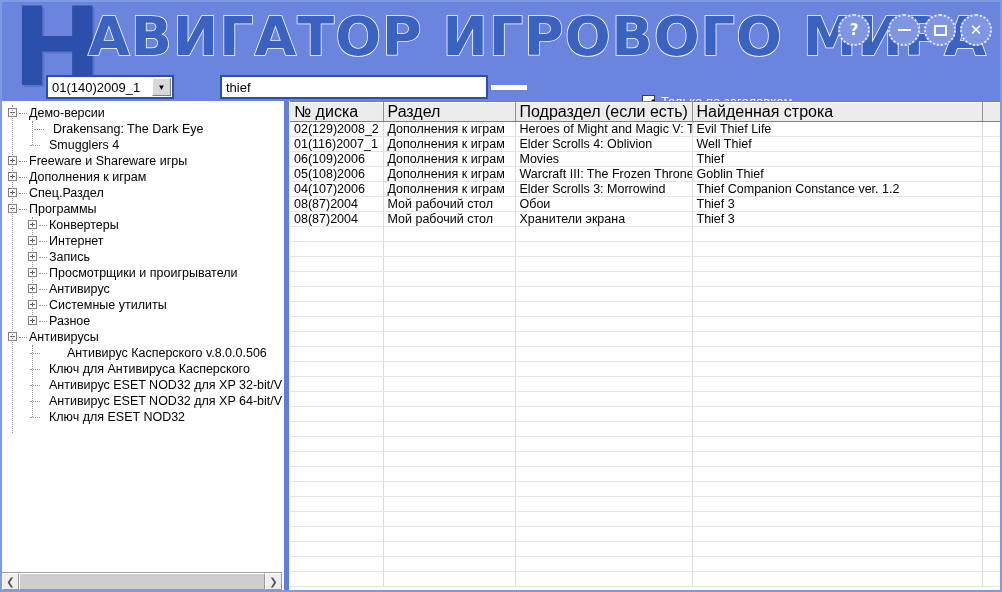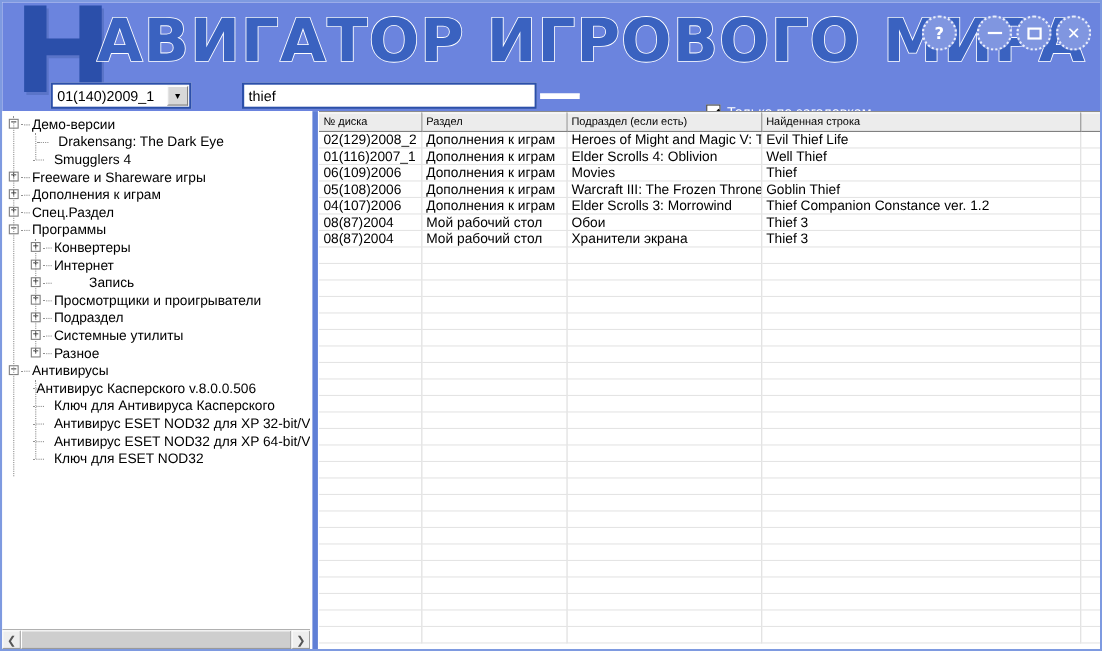--- a/index.html
+++ b/index.html
@@ -380,21 +380,21 @@
   }
   table.grid th {
     height: 17px;
     background: #ececec;
     border-right: 1px solid #909090;
     border-bottom: 1px solid #808080;
     border-top: 1px solid #ffffff;
     font-weight: normal;
     text-align: left;
     padding: 0 0 0 4px;
-    font-size: 10px;
+    font-size: 16px;
     color: #000000;
     white-space: nowrap;
     overflow: hidden;
     cursor: pointer;
     box-sizing: border-box;
   }
   table.grid td {
     height: 14px;
     border-right: 1px solid #dcdcdc;
     border-bottom: 1px solid #e4e4e4;
@@ -506,50 +506,50 @@
             <span class="tlabel" style="left: 47px;">Конвертеры</span>
           </div>
           <div class="tnode" style="top: 128px; position: absolute; left: 0px; width: 280px;">
             <span class="tbox" style="left: 26px;">+</span>
             <span class="hline" style="left: 37px; width: 8px;"></span>
             <span class="tlabel" style="left: 47px;">Интернет</span>
           </div>
           <div class="tnode" style="top: 144px; position: absolute; left: 0px; width: 280px;">
             <span class="tbox" style="left: 26px;">+</span>
             <span class="hline" style="left: 37px; width: 8px;"></span>
-            <span class="tlabel" style="left: 47px; margin-left: 32px;">Запись</span>
+            <span class="tlabel" style="left: 47px;">Запись</span>
           </div>
           <div class="tnode" style="top: 160px; position: absolute; left: 0px; width: 280px;">
             <span class="tbox" style="left: 26px;">+</span>
             <span class="hline" style="left: 37px; width: 8px;"></span>
             <span class="tlabel" style="left: 47px;">Просмотрщики и проигрыватели</span>
           </div>
           <div class="tnode" style="top: 176px; position: absolute; left: 0px; width: 280px;">
             <span class="tbox" style="left: 26px;">+</span>
             <span class="hline" style="left: 37px; width: 8px;"></span>
-            <span class="tlabel" style="left: 47px;">Подраздел</span>
+            <span class="tlabel" style="left: 47px;">Антивирус</span>
           </div>
           <div class="tnode" style="top: 192px; position: absolute; left: 0px; width: 280px;">
             <span class="tbox" style="left: 26px;">+</span>
             <span class="hline" style="left: 37px; width: 8px;"></span>
             <span class="tlabel" style="left: 47px;">Системные утилиты</span>
           </div>
           <div class="tnode" style="top: 208px; position: absolute; left: 0px; width: 280px;">
             <span class="tbox" style="left: 26px;">+</span>
             <span class="hline" style="left: 37px; width: 8px;"></span>
             <span class="tlabel" style="left: 47px;">Разное</span>
           </div>
           <div class="tnode" style="top: 224px; position: absolute; left: 0px; width: 280px;">
             <span class="tbox" style="left: 6px;">−</span>
             <span class="hline" style="left: 17px; width: 8px;"></span>
             <span class="tlabel" style="left: 27px;">Антивирусы</span>
           </div>
           <div class="tnode" style="top: 240px; position: absolute; left: 0px; width: 280px;">
             <span class="hline" style="left: 28px; width: 10px;"></span>
-            <span class="tlabel" style="left: 31px; text-align: center;">Антивирус Касперского v.8.0.0.506</span>
+            <span class="tlabel" style="left: 65px; text-align: center;">Антивирус Касперского v.8.0.0.506</span>
           </div>
           <div class="tnode" style="top: 256px; position: absolute; left: 0px; width: 280px;">
             <span class="hline" style="left: 28px; width: 10px;"></span>
             <span class="tlabel" style="left: 47px;">Ключ для Антивируса Касперского</span>
           </div>
           <div class="tnode" style="top: 272px; position: absolute; left: 0px; width: 280px;">
             <span class="hline" style="left: 28px; width: 10px;"></span>
             <span class="tlabel" style="left: 47px;">Антивирус ESET NOD32 для XP 32-bit/Vista 32-b</span>
           </div>
           <div class="tnode" style="top: 288px; position: absolute; left: 0px; width: 280px;">

